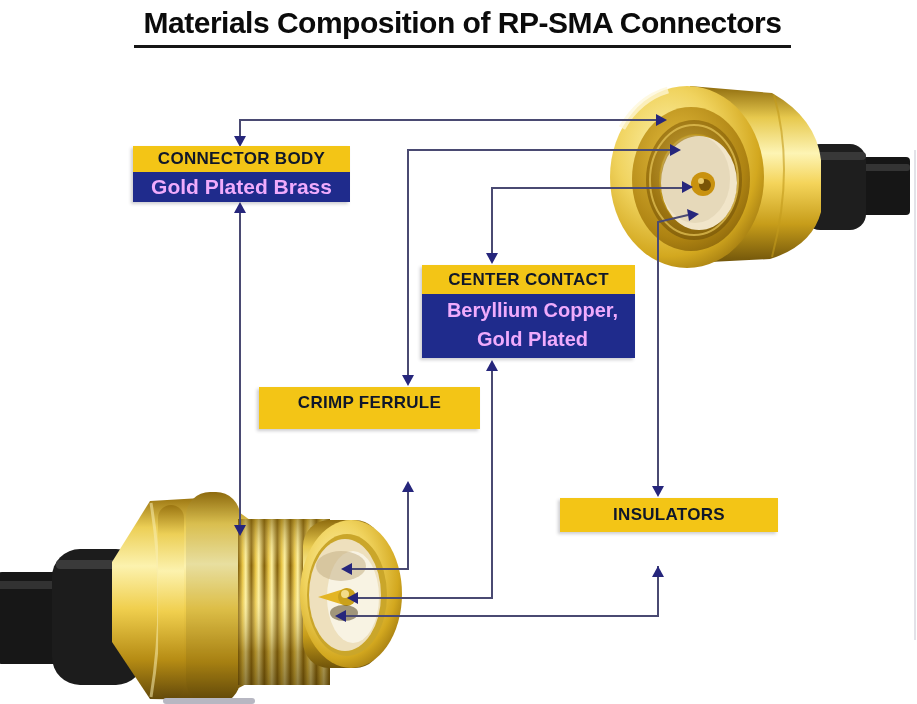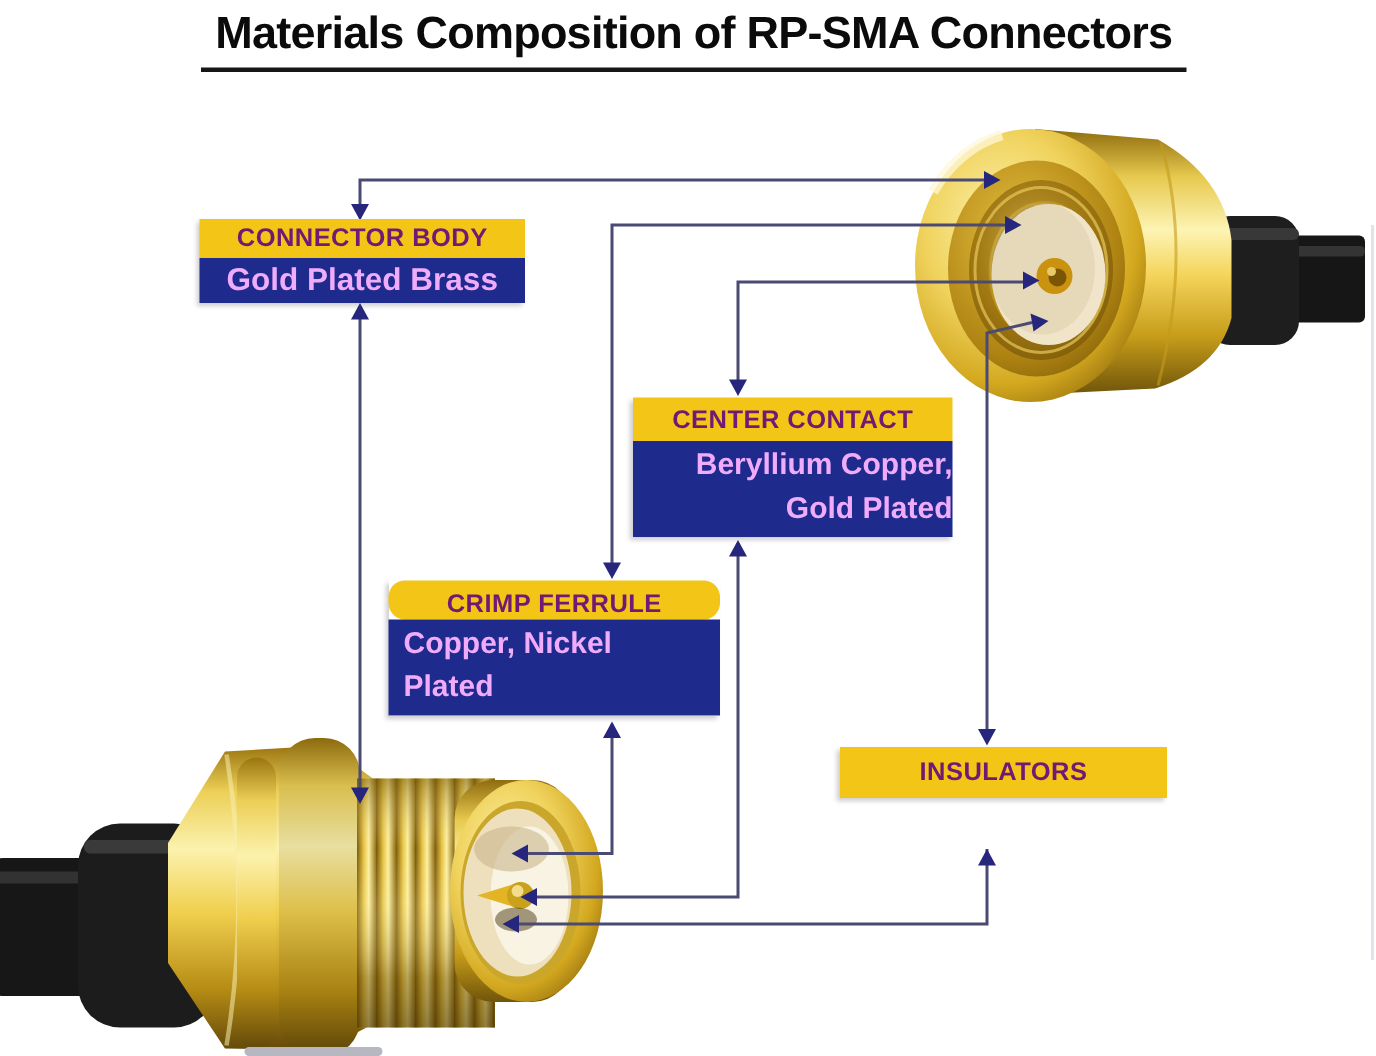--- a/index.html
+++ b/index.html
@@ -13,32 +13,32 @@
     display:inline-block;font-size:30px;font-weight:bold;color:#0b0b0b;
     letter-spacing:-0.5px;border-bottom:3px solid #161616;padding:0 10px 5px 10px;
   }
   
   .art,.lines{position:absolute;left:0;top:0;width:917px;height:704px;}
   .art{z-index:1;}
   .lines{z-index:2;}
   
   .callout{position:absolute;z-index:3;box-shadow:-2px 2px 3px rgba(60,60,70,.25);}
   .callout .head{
-    background:#F3C516;color:#701a75;font-weight:bold;text-align:center;
+    background:#F3C516;color:#0f172a;font-weight:bold;text-align:center;
     font-size:17px;letter-spacing:.3px;
   }
   .callout .mat{background:#1F2B8C;color:#f0abfc;font-weight:bold;}
   .cb{left:133px;top:146px;width:217px;}
   .cb .head{height:26px;line-height:26px;}
   .cb .mat{height:30px;line-height:30px;font-size:21px;text-align:center;}
   .cc{left:422px;top:265px;width:213px;}
   .cc .head{height:29px;line-height:29px;}
-  .cc .mat{padding:2px 0 4px 8px;font-size:20px;line-height:29px;text-align:right;}
+  .cc .mat{padding:2px 0 4px 8px;font-size:20px;line-height:29px;text-align:center;}
   .cf{left:259px;top:387px;width:221px;}
-  .cf .head{height:26px;line-height:31px;border-radius:11px;}
+  .cf .head{height:42px;line-height:31px;}
   .cf .mat{padding:2px 0 4px 10px;font-size:20px;line-height:29px;text-align:left;}
   .ins{left:560px;top:498px;width:218px;}
   .ins .head{height:34px;line-height:34px;}
   .ins .mat{height:30px;line-height:30px;font-size:21px;text-align:center;}
 </style>
 </head>
 <body>
 
 <div class="canvas">
 
@@ -188,23 +188,19 @@
   <div class="callout cc">
     <div class="head">CENTER CONTACT</div>
     <div class="mat">
       <div>Beryllium Copper,</div>
       <div>Gold Plated</div>
     </div>
   </div>
 
   <div class="callout cf">
     <div class="head">CRIMP FERRULE</div>
-    <div class="mat">
-      <div>Copper, Nickel</div>
-      <div>Plated</div>
-    </div>
   </div>
 
   <div class="callout ins">
     <div class="head">INSULATORS</div>
   </div>
 
 </div>
 
 </body></html>

